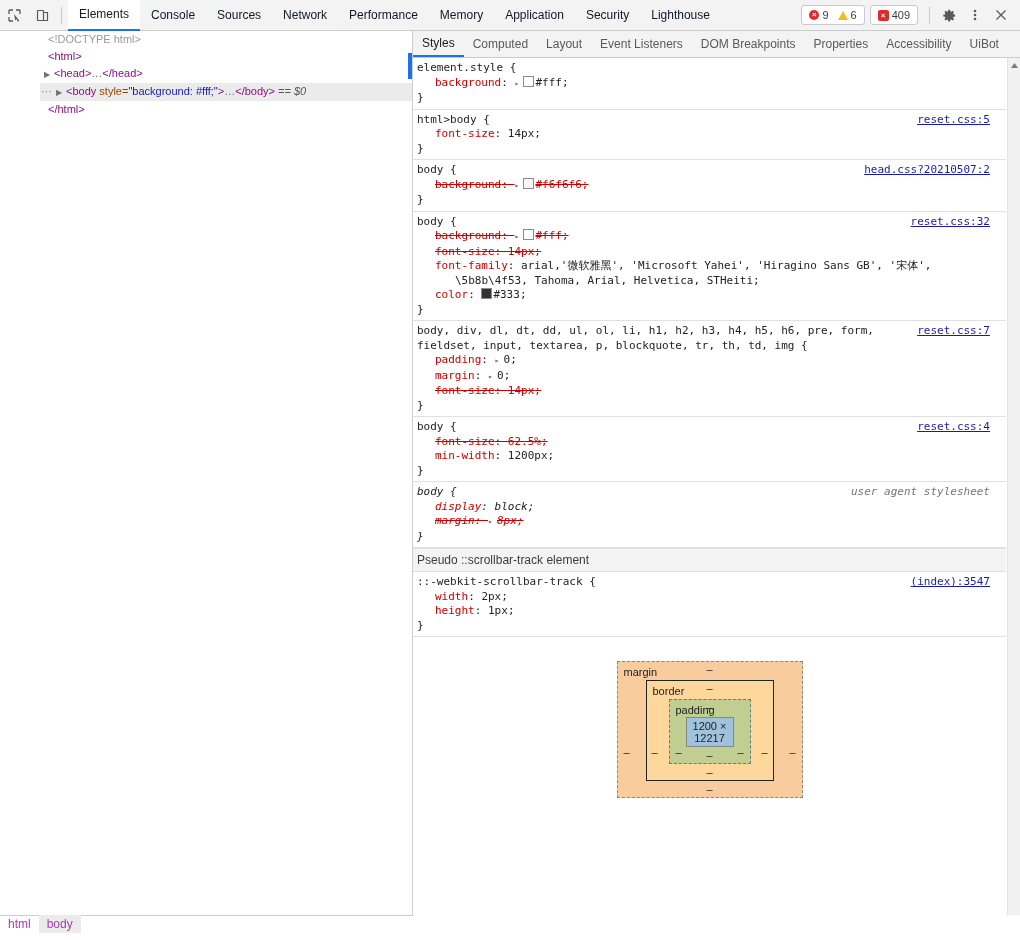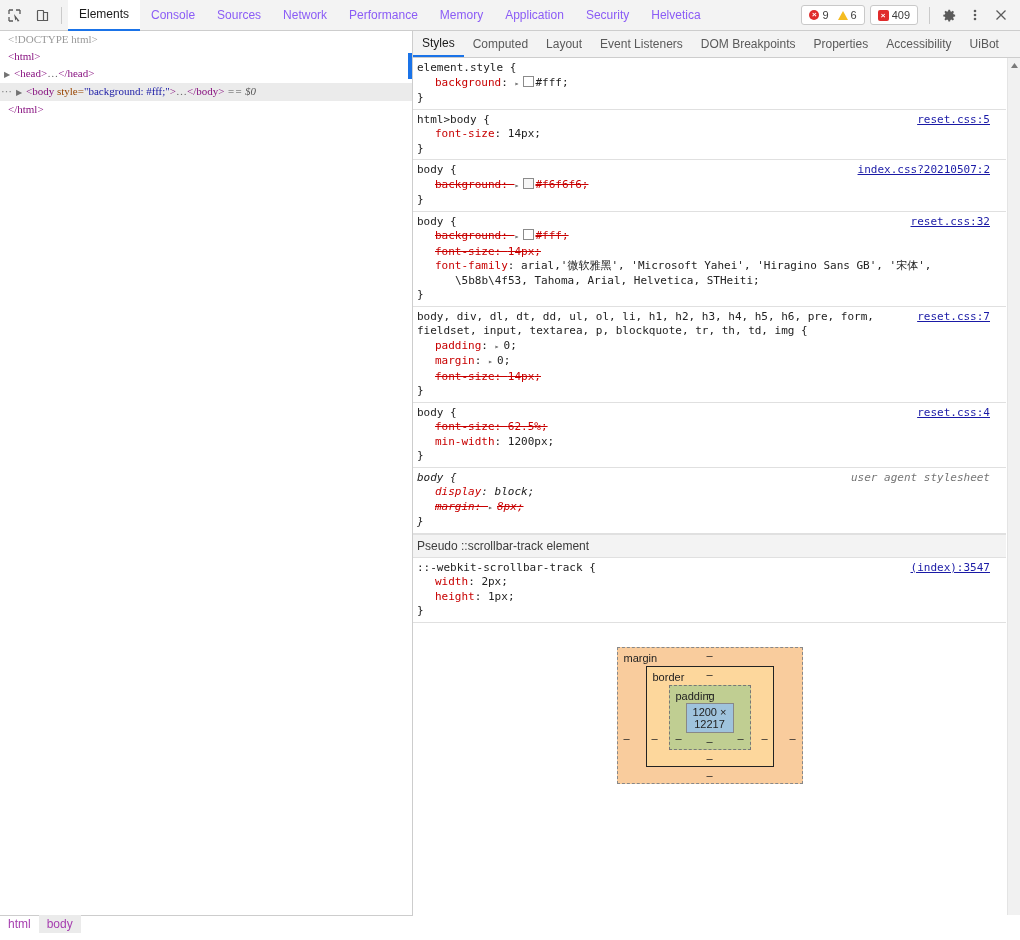--- a/index.html
+++ b/index.html
@@ -44,21 +44,21 @@
   .tab-strip {
     display: flex;
     align-items: flex-start;
     height: 31px;
   }
   .dt-tab {
     display: flex;
     align-items: center;
     padding: 0 11px;
     font-size: 12px;
-    color: #8b5cf6;
+    color: #0f172a;
     cursor: pointer;
     height: 31px;
     box-sizing: border-box;
     white-space: nowrap;
   }
   .dt-tab.active {
     color: #1a1a1a;
     border-bottom: 2px solid #1a73e8;
     background: #fff;
   }
@@ -136,27 +136,28 @@
   
   #dom-panel {
     width: 413px;
     background: #fff;
     border-right: 1px solid #cdcdcd;
     box-sizing: border-box;
     overflow: hidden;
     position: relative;
   }
   .dom-line {
-    font-family: Liberation Serif, serif;
+    font-family: Liberation Sans, sans-serif;
     font-size: 11px;
     line-height: 17px;
     white-space: nowrap;
     padding-left: 8px;
     color: #222;
     position: relative;
+    margin-left: 40px;
   }
   .dom-line.selected {
     background: #ebebeb;
   }
   .dom-indent-1 { padding-left: 4px; }
   .dom-indent-2 { padding-left: 16px; }
   .tok-doctype { color: #999; }
   .tok-tag { color: #881280; }
   .tok-attrname { color: #994500; }
   .tok-attrval { color: #1a1aa6; }
@@ -430,21 +431,21 @@
 
   <div class="tab-strip">
     <div class="dt-tab active">Elements</div>
     <div class="dt-tab">Console</div>
     <div class="dt-tab">Sources</div>
     <div class="dt-tab">Network</div>
     <div class="dt-tab">Performance</div>
     <div class="dt-tab">Memory</div>
     <div class="dt-tab">Application</div>
     <div class="dt-tab">Security</div>
-    <div class="dt-tab">Helvetica</div>
+    <div class="dt-tab">Lighthouse</div>
   </div>
 
   <div class="toolbar-right">
     <div class="badge-group">
       <div class="badge-item">
         <span class="err-dot">×</span>
         <span class="badge-count">9</span>
       </div>
       <div class="badge-item">
         <span class="warn-tri"></span>
@@ -537,33 +538,34 @@
         </div>
 
         <div class="css-rule">
           <span class="rule-origin">reset.css:5</span>
           <div class="sel">html&gt;body {</div>
           <div class="decl"><span class="prop">font-size</span><span class="val">: </span><span class="val">14px</span><span class="val">;</span></div>
           <div class="sel">}</div>
         </div>
 
         <div class="css-rule">
-          <span class="rule-origin">index.css?20210507:2</span>
+          <span class="rule-origin">head.css?20210507:2</span>
           <div class="sel">body {</div>
           <div class="decl strike"><span class="prop">background</span><span>: </span><span class="expander">▸</span><span class="swatch" style="background:#f6f6f6"></span><span>#f6f6f6</span><span>;</span></div>
           <div class="sel">}</div>
         </div>
 
         <div class="css-rule">
           <span class="rule-origin">reset.css:32</span>
           <div class="sel">body {</div>
           <div class="decl strike"><span class="prop">background</span><span>: </span><span class="expander">▸</span><span class="swatch" style="background:#ffffff"></span><span>#fff</span><span>;</span></div>
           <div class="decl strike"><span class="prop">font-size</span><span>: </span><span>14px</span><span>;</span></div>
           <div class="decl"><span class="prop">font-family</span><span class="val">: </span><span class="val">arial,'微软雅黑', 'Microsoft Yahei', 'Hiragino Sans GB', '宋体',</span></div>
           <div class="decl cont"><span class="val">\5b8b\4f53, Tahoma, Arial, Helvetica, STHeiti;</span></div>
+          <div class="decl"><span class="prop">color</span><span class="val">: </span><span class="swatch" style="background:#333333"></span><span class="val">#333</span><span class="val">;</span></div>
           <div class="sel">}</div>
         </div>
 
         <div class="css-rule">
           <span class="rule-origin">reset.css:7</span>
           <div class="sel">body, div, dl, dt, dd, ul, ol, li, h1, h2, h3, h4, h5, h6, pre, form,</div>
           <div class="sel">fieldset, input, textarea, p, blockquote, tr, th, td, img {</div>
           <div class="decl"><span class="prop">padding</span><span class="val">: </span><span class="expander">▸</span><span class="val">0</span><span class="val">;</span></div>
           <div class="decl"><span class="prop">margin</span><span class="val">: </span><span class="expander">▸</span><span class="val">0</span><span class="val">;</span></div>
           <div class="decl strike"><span class="prop">font-size</span><span>: </span><span>14px</span><span>;</span></div>

